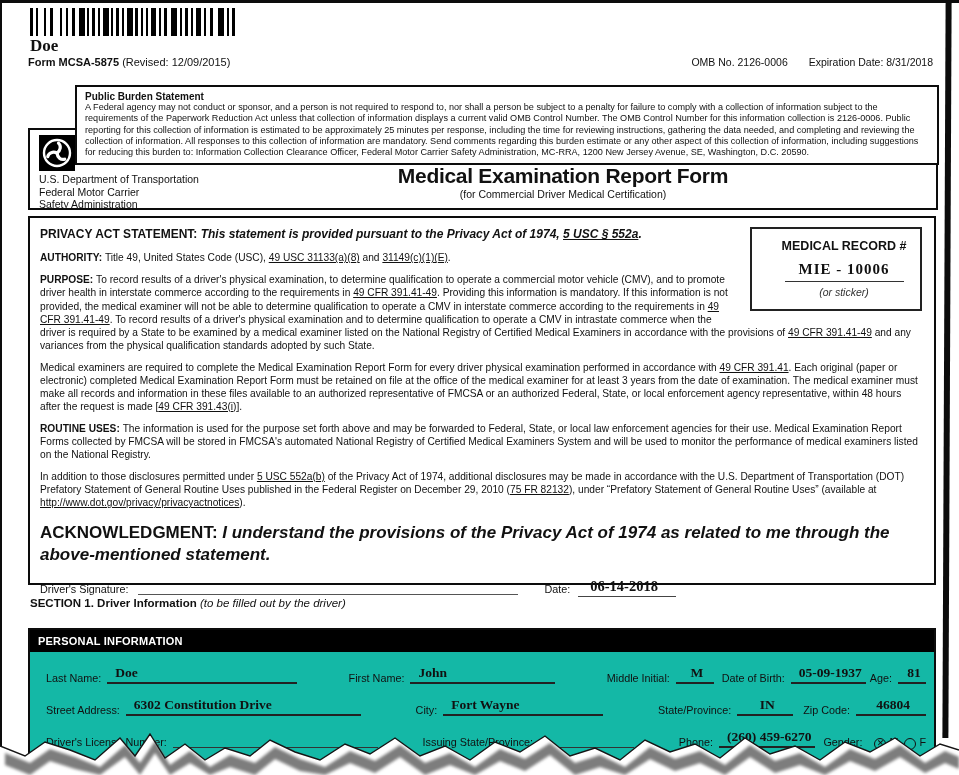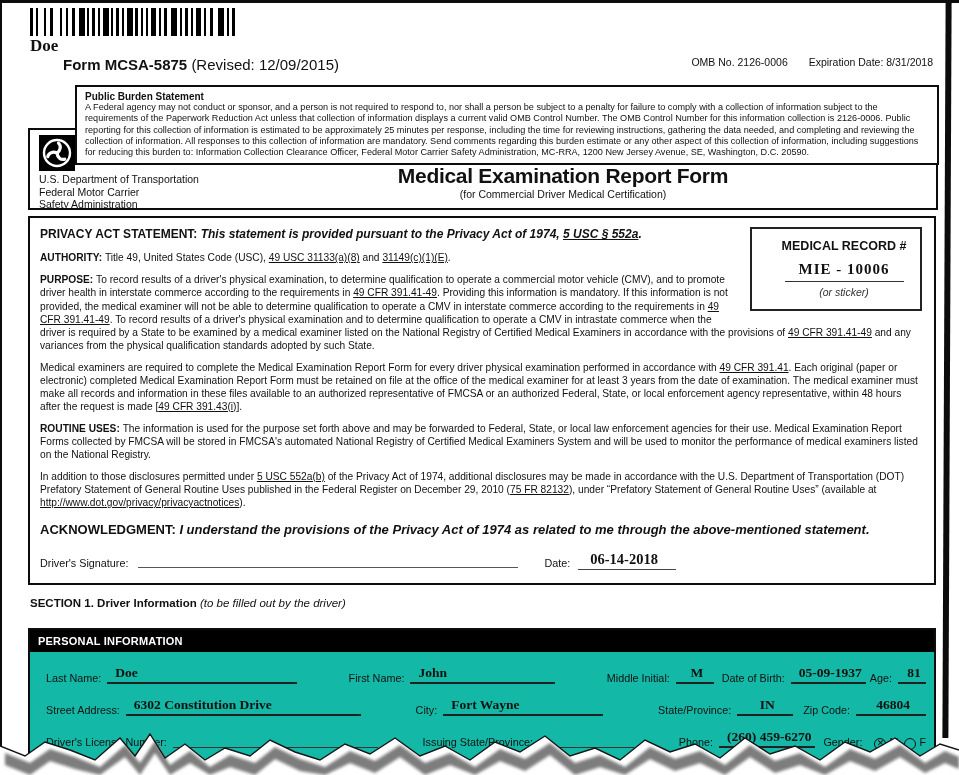--- a/index.html
+++ b/index.html
@@ -12,21 +12,21 @@
   .sg-u { text-decoration:underline; }
 
   
   .edge-top { position:absolute; left:0; top:0; width:959px; height:3px; background:#0c0c0c; }
   .edge-left { position:absolute; left:0; top:0; width:2px; height:748px; background:#0c0c0c; }
   .edge-right { position:absolute; left:944px; top:2px; width:6px; height:736px; background:#0c0c0c; transform:rotate(0.25deg); }
 
   
   .barcode { position:absolute; left:30px; top:8px; }
   .patient-name { position:absolute; left:30px; top:36px; font-family:"Liberation Serif", serif; font-weight:700; font-size:17px; }
-  .form-id { position:absolute; left:63px; top:56px; font-size:15px; }
+  .form-id { position:absolute; left:28px; top:56px; font-size:11px; }
   .form-id .num { font-weight:700; }
   .omb-line { position:absolute; right:26px; top:56px; font-size:10.5px; }
   .omb-line span { margin-left:18px; }
 
   
   .burden-box { position:absolute; left:75px; top:85px; width:864px; border:2px solid #0c0c0c; background:#fff; padding:4px 8px 5px 8px; z-index:3; }
   .burden-title { font-weight:700; font-size:10px; }
   .burden-body { font-size:9.1px; line-height:1.24; }
 
   
@@ -38,21 +38,21 @@
   .title-sub { font-size:10.5px; margin-top:0px; }
 
   
   .privacy-box { position:absolute; left:28px; top:216px; width:908px; height:369px; border:2.5px solid #0c0c0c; background:#fff; padding:7px 10px 6px 10px; font-size:10.2px; line-height:1.28; }
   .medrec-box { float:right; width:172px; height:84px; border:2px solid #222; margin:2px 2px 8px 14px; text-align:center; padding-top:9px;padding-left:16px; }
   .medrec-title { font-weight:700; font-size:12.5px; }
   .medrec-value { display:inline-block; font-family:"Liberation Serif", serif; font-weight:700; font-size:15px; letter-spacing:1px; margin-top:6px; padding:0 14px 2px 14px; border-bottom:1.5px solid #333; }
   .medrec-sub { font-style:italic; font-size:10.5px; color:#333; margin-top:4px; }
   .privacy-box p { margin-top:9px; }
   .privacy-box p.first { margin-top:2px; font-size:12px; }
-  .privacy-box p.ack { margin-top:13px; font-size:13px; }
+  .privacy-box p.ack { margin-top:13px; font-size:17px; }
   .sig-row { margin-top:11px; display:flex; align-items:flex-end; font-size:10.8px; clear:both; }
   .sig-line { display:inline-block; width:380px; border-bottom:1.2px solid #555; margin:0 26px 2px 10px; height:13px; }
   .date-label { margin-right:8px; }
   .date-value { display:inline-block; font-family:"Liberation Serif", serif; font-weight:700; font-size:14.5px; border-bottom:1.5px solid #444; padding:0 18px 1px 12px; }
 
   
   .section1 { position:absolute; left:30px; top:597px; font-size:11.5px; }
   .section1 .sec-title { font-weight:700; }
   .section1 .sec-note { font-style:italic; }
 

